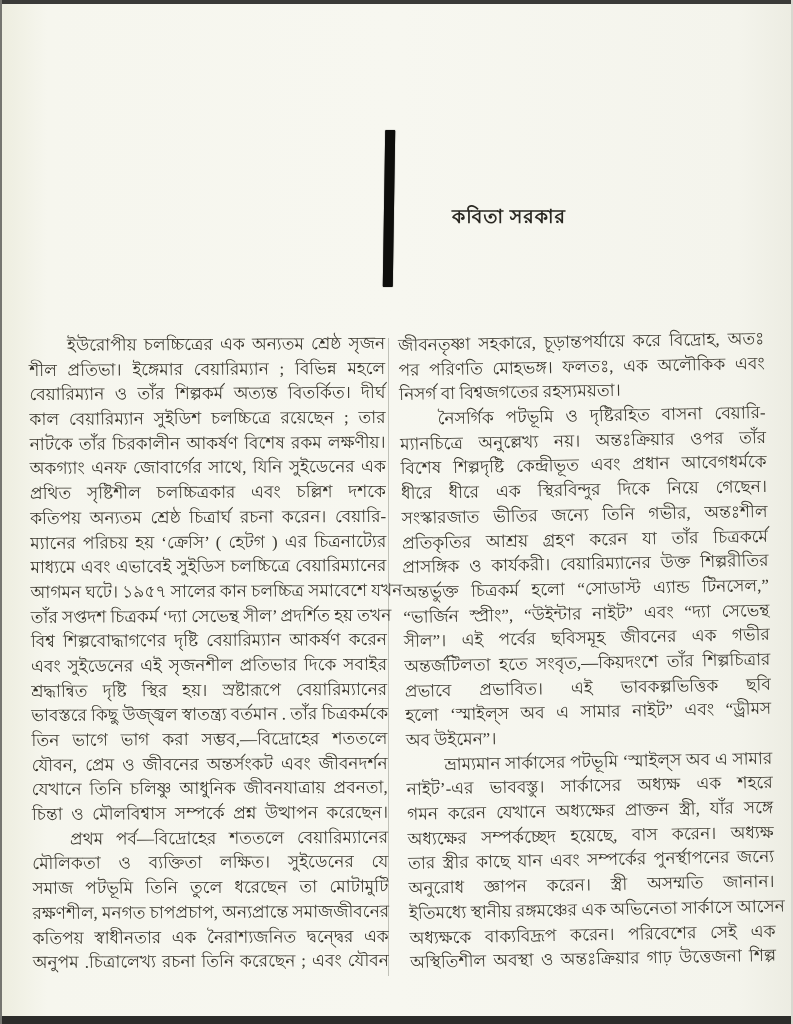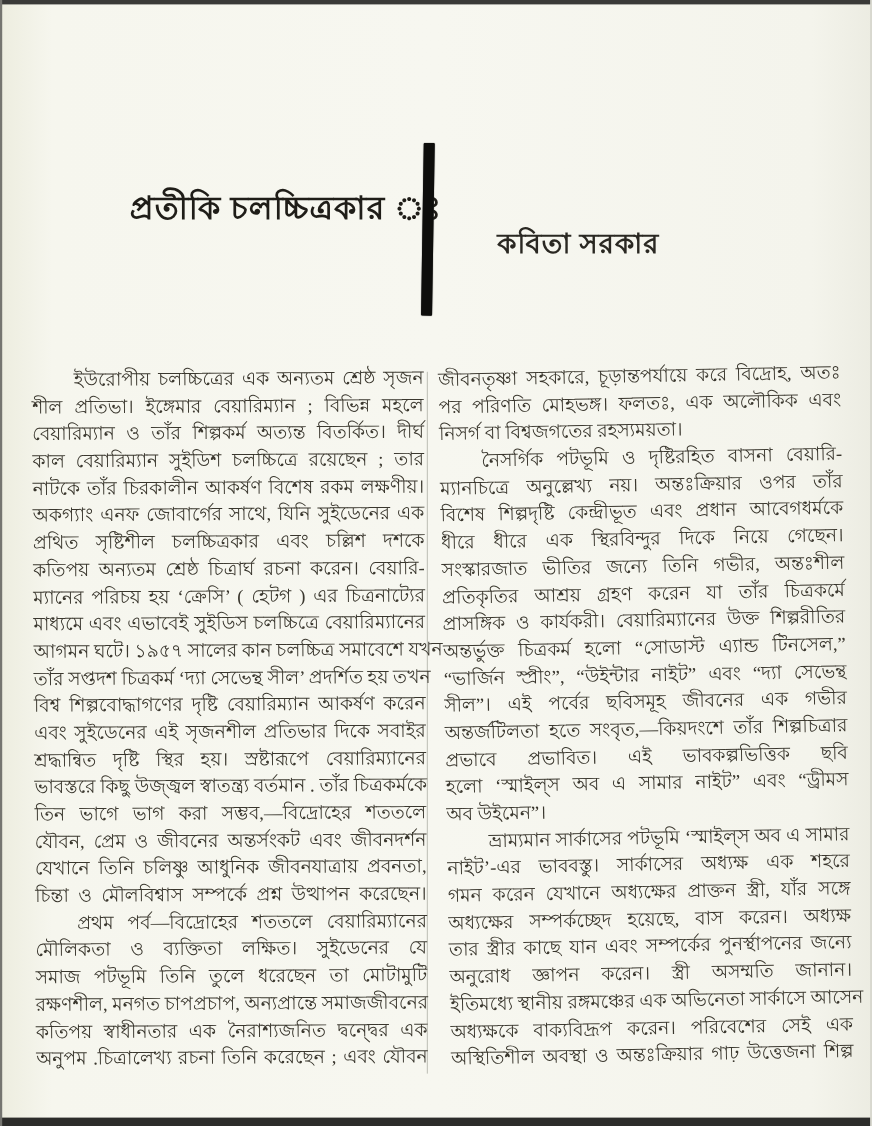--- a/index.html
+++ b/index.html
@@ -15,42 +15,41 @@
   .edge.bottom{left:0;top:1016px;width:793px;height:8px;background:#2c2c2a;}
   .edge.left{left:0;top:0;width:2px;height:1024px;background:#757570;}
   .edge.right{left:791px;top:0;width:2px;height:1024px;background:#d8d8cf;}
 
   .titleblock{position:absolute;left:118px;top:164px;width:268px;text-align:center;}
   .title{font-size:29px;font-weight:bold;line-height:52px;color:#1f1d18;letter-spacing:1px;white-space:nowrap;}
 
   .bar{position:absolute;left:384px;top:130px;width:10px;height:157px;background:#0e0e0c;
        transform:rotate(0.9deg);border-radius:1px;box-shadow:0 0 1px #333;}
 
-  .author{position:absolute;left:452px;top:202px;font-size:25px;font-weight:bold;color:#2a2822;letter-spacing:1px;}
+  .author{position:absolute;left:452px;top:202px;font-size:19px;font-weight:bold;color:#2a2822;letter-spacing:1px;}
 
   .colrule{position:absolute;left:388px;top:338px;width:1px;height:638px;background:#c0c1b8;}
 
   .col{position:absolute;top:334px;font-size:17px;line-height:24.7px;color:#3a372e;}
   .col.leftcol{left:29px;width:356px;transform:rotate(-0.35deg);transform-origin:0 0;}
   .col.rightcol{left:398px;width:366px;transform:rotate(-1.1deg);transform-origin:0 0;}
   .ln{height:24.7px;white-space:nowrap;text-align:justify;text-align-last:justify;overflow:visible;}
   .ln.ind{padding-left:38px;}
   .ln.end{text-align-last:left;}
 </style>
 </head>
 <body>
 
 <div class="page">
   <div class="edge top"></div>
   <div class="edge bottom"></div>
   <div class="edge left"></div>
   <div class="edge right"></div>
 
   <header class="titleblock">
-    <div class="title">প্রতীকি চলচ্চিত্রকার ঃ</div>
   </header>
 
   <div class="bar"></div>
 
   <div class="author">কবিতা সরকার</div>
 
   <div class="colrule"></div>
 
   <main class="col leftcol">
     <div class="ln ind">ইউরোপীয় চলচ্চিত্রের এক অন্যতম শ্রেষ্ঠ সৃজন</div>

